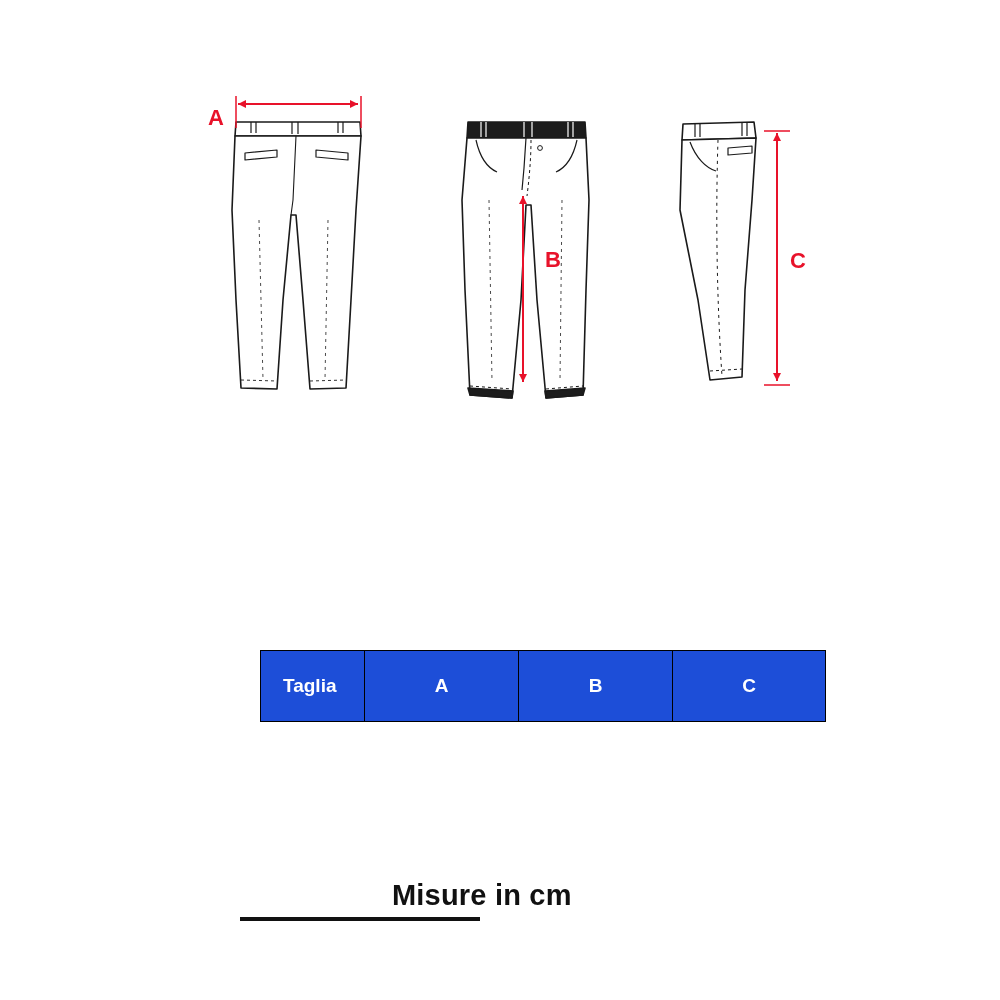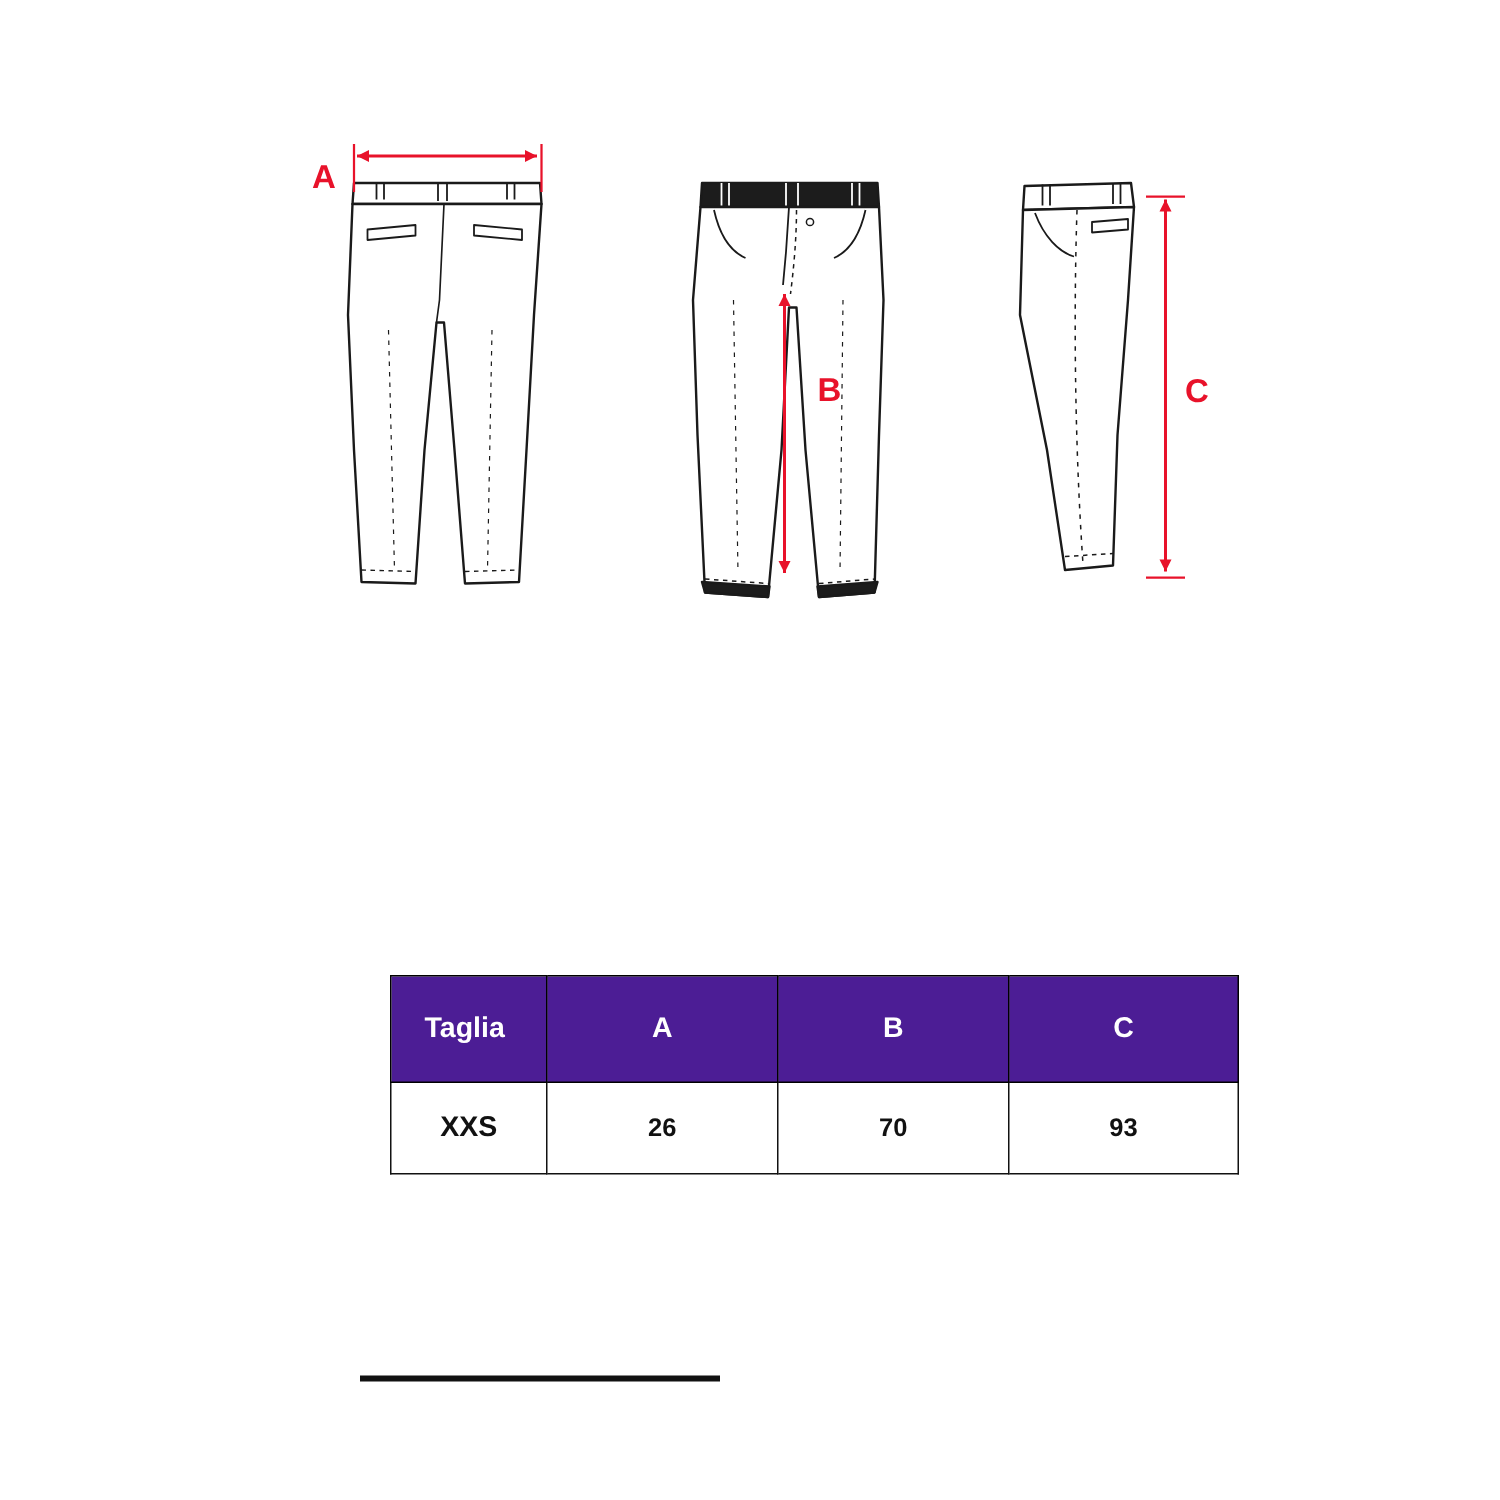--- a/index.html
+++ b/index.html
@@ -81,21 +81,21 @@
   #size-table td {
     border: 1px solid #111111;
     height: 58px;
     text-align: center;
     vertical-align: middle;
     font-size: 17px;
     font-weight: bold;
   }
 
   #size-table thead th {
-    background: #4c1d95;
+    background: #1d4ed8;
     color: #ffffff;
     border: 1px solid #000000;
     font-size: 19px;
     height: 68px;
   }
 
   #size-table thead th.col-size {
     text-align: left;
     padding-left: 22px;
   }
@@ -245,39 +245,34 @@
       <path d="M764 385 L790 385" stroke-width="1.5"></path>
     </g>
   </svg>
 </div>
 
 <div class="measure-label" id="label-a">A</div>
 <div class="measure-label" id="label-b">B</div>
 <div class="measure-label" id="label-c">C</div>
 
 <div id="caption-block">
+  <div id="caption-text">Misure in cm</div>
   <div id="caption-rule"></div>
 </div>
 
 <table id="size-table">
   <colgroup>
     <col class="c-size">
     <col class="c-a">
     <col class="c-b">
     <col class="c-c">
   </colgroup>
   <thead>
     <tr>
       <th class="col-size">Taglia</th>
       <th>A</th>
       <th>B</th>
       <th>C</th>
     </tr>
   </thead>
   <tbody>
-    <tr>
-      <td class="col-size">XXS</td>
-      <td>26</td>
-      <td>70</td>
-      <td>93</td>
-    </tr>
   </tbody>
 </table>
 
 </body></html>

